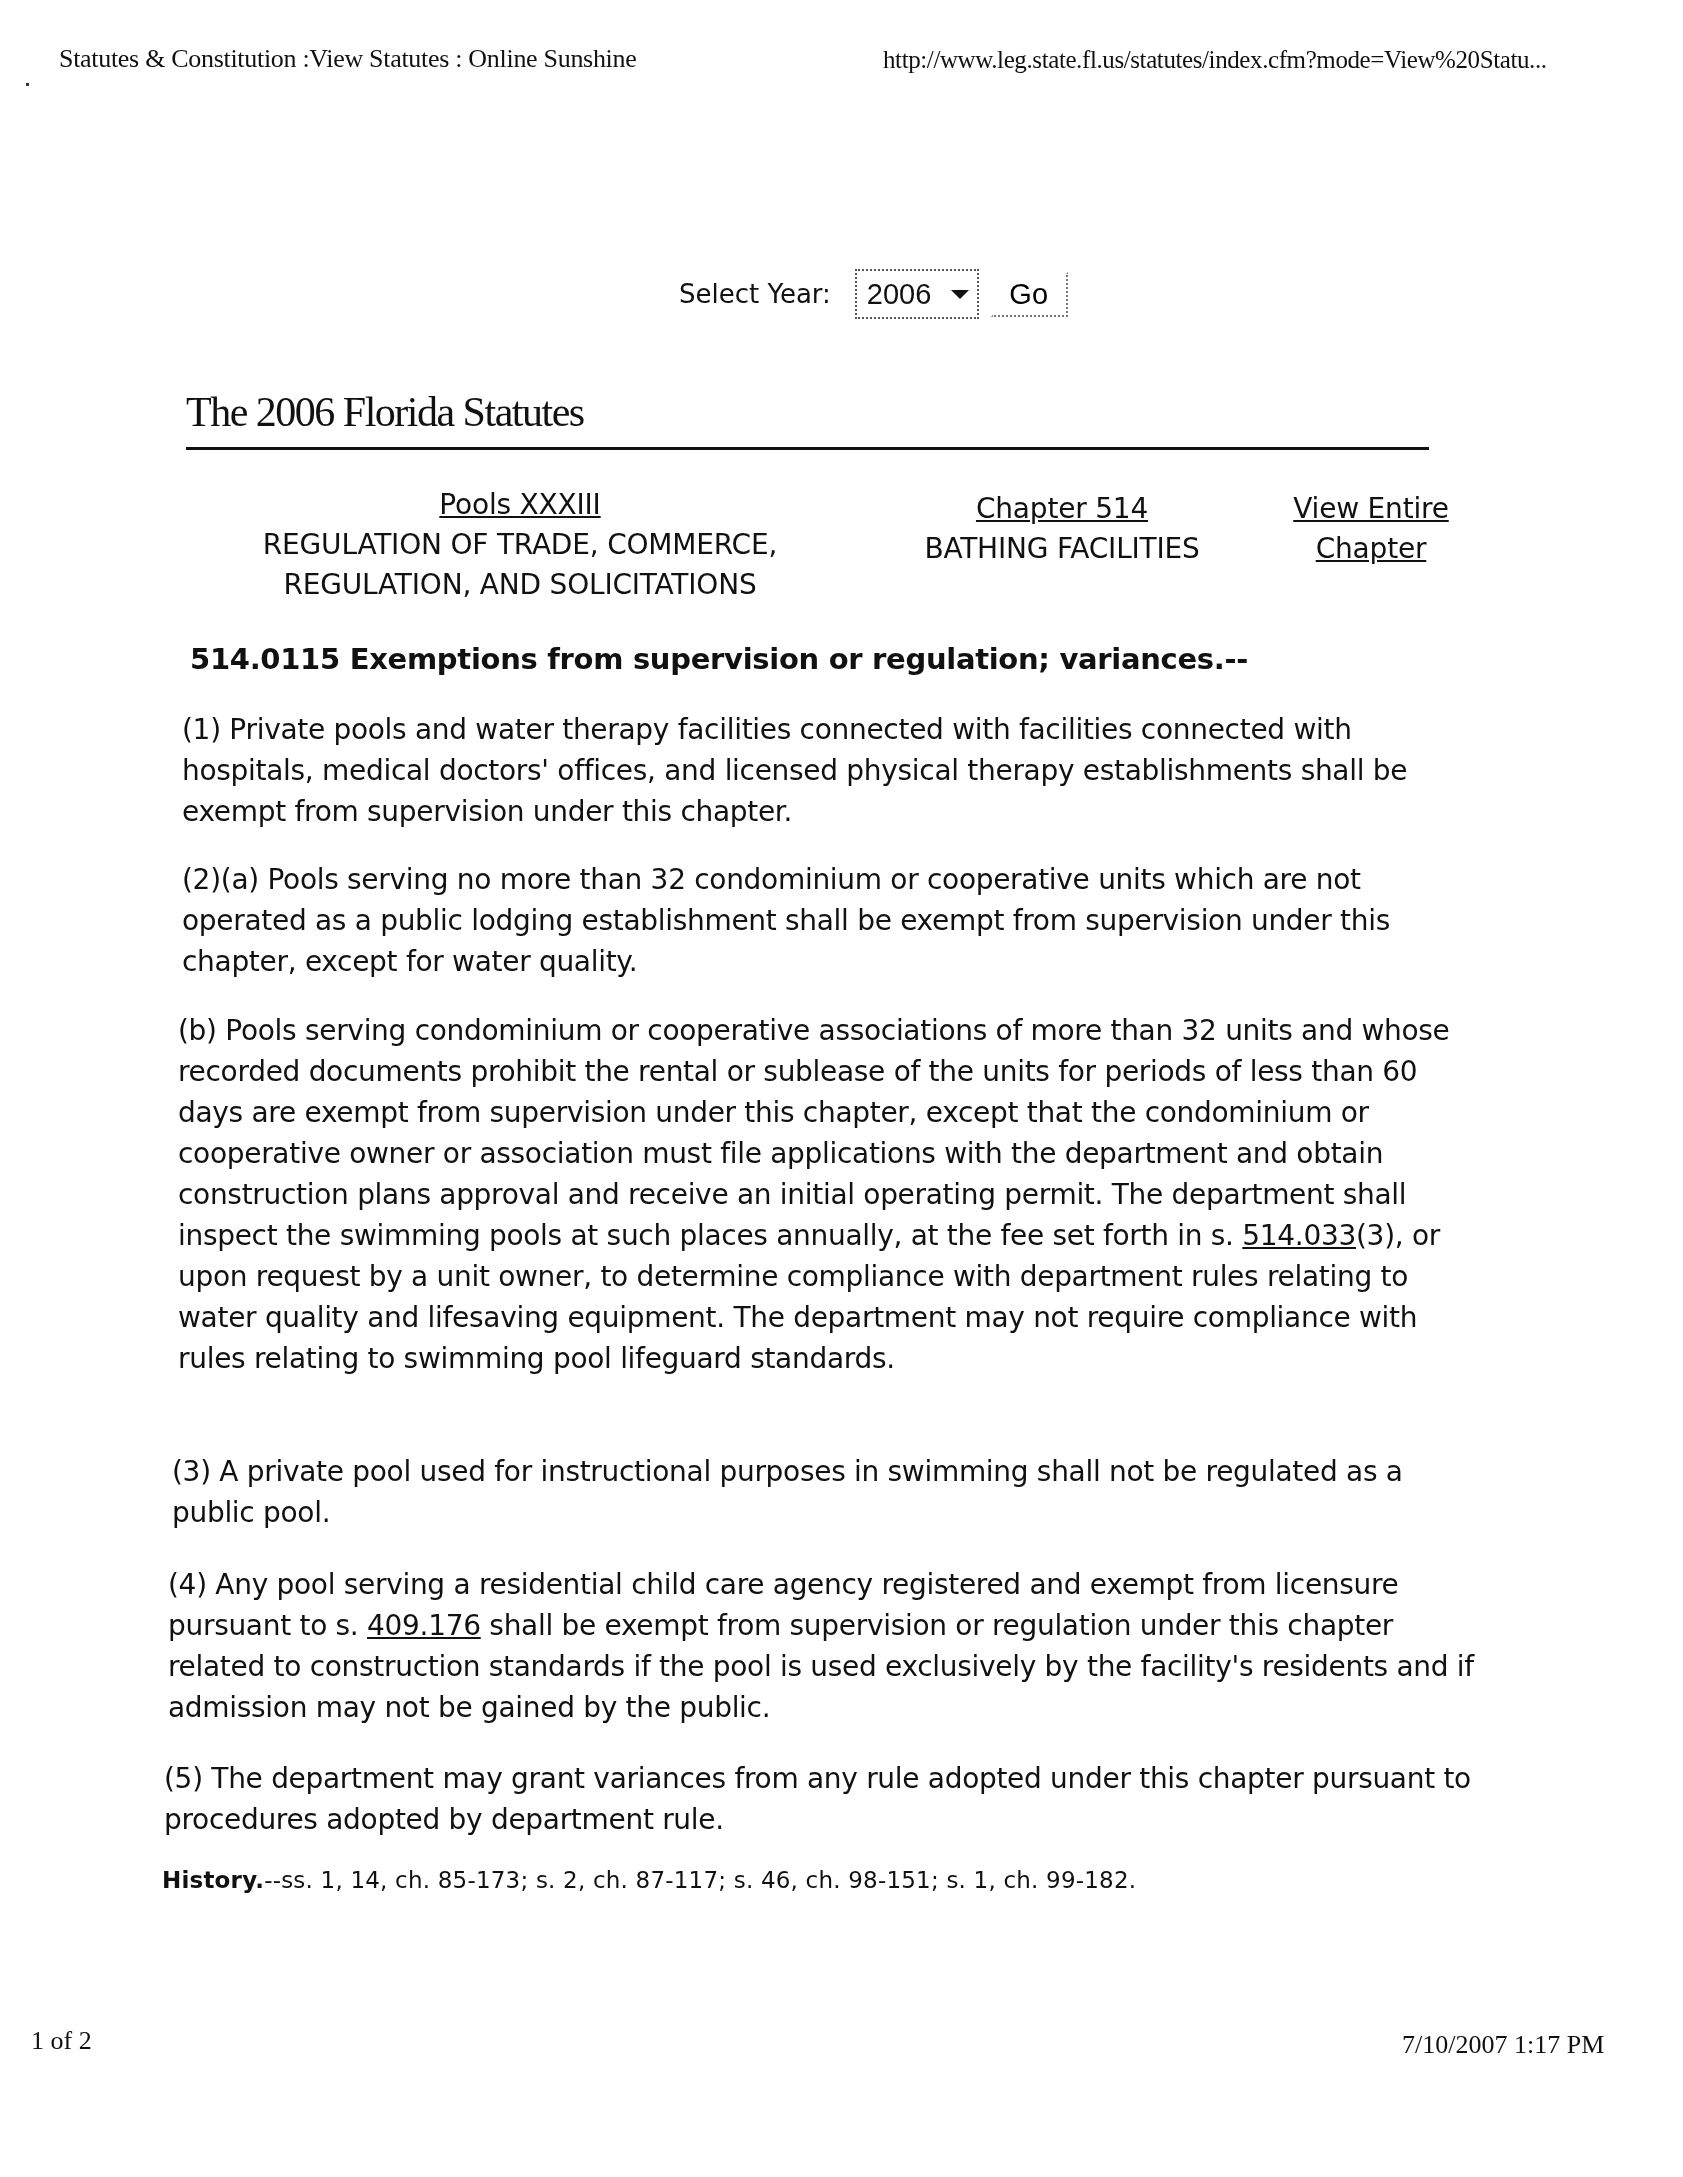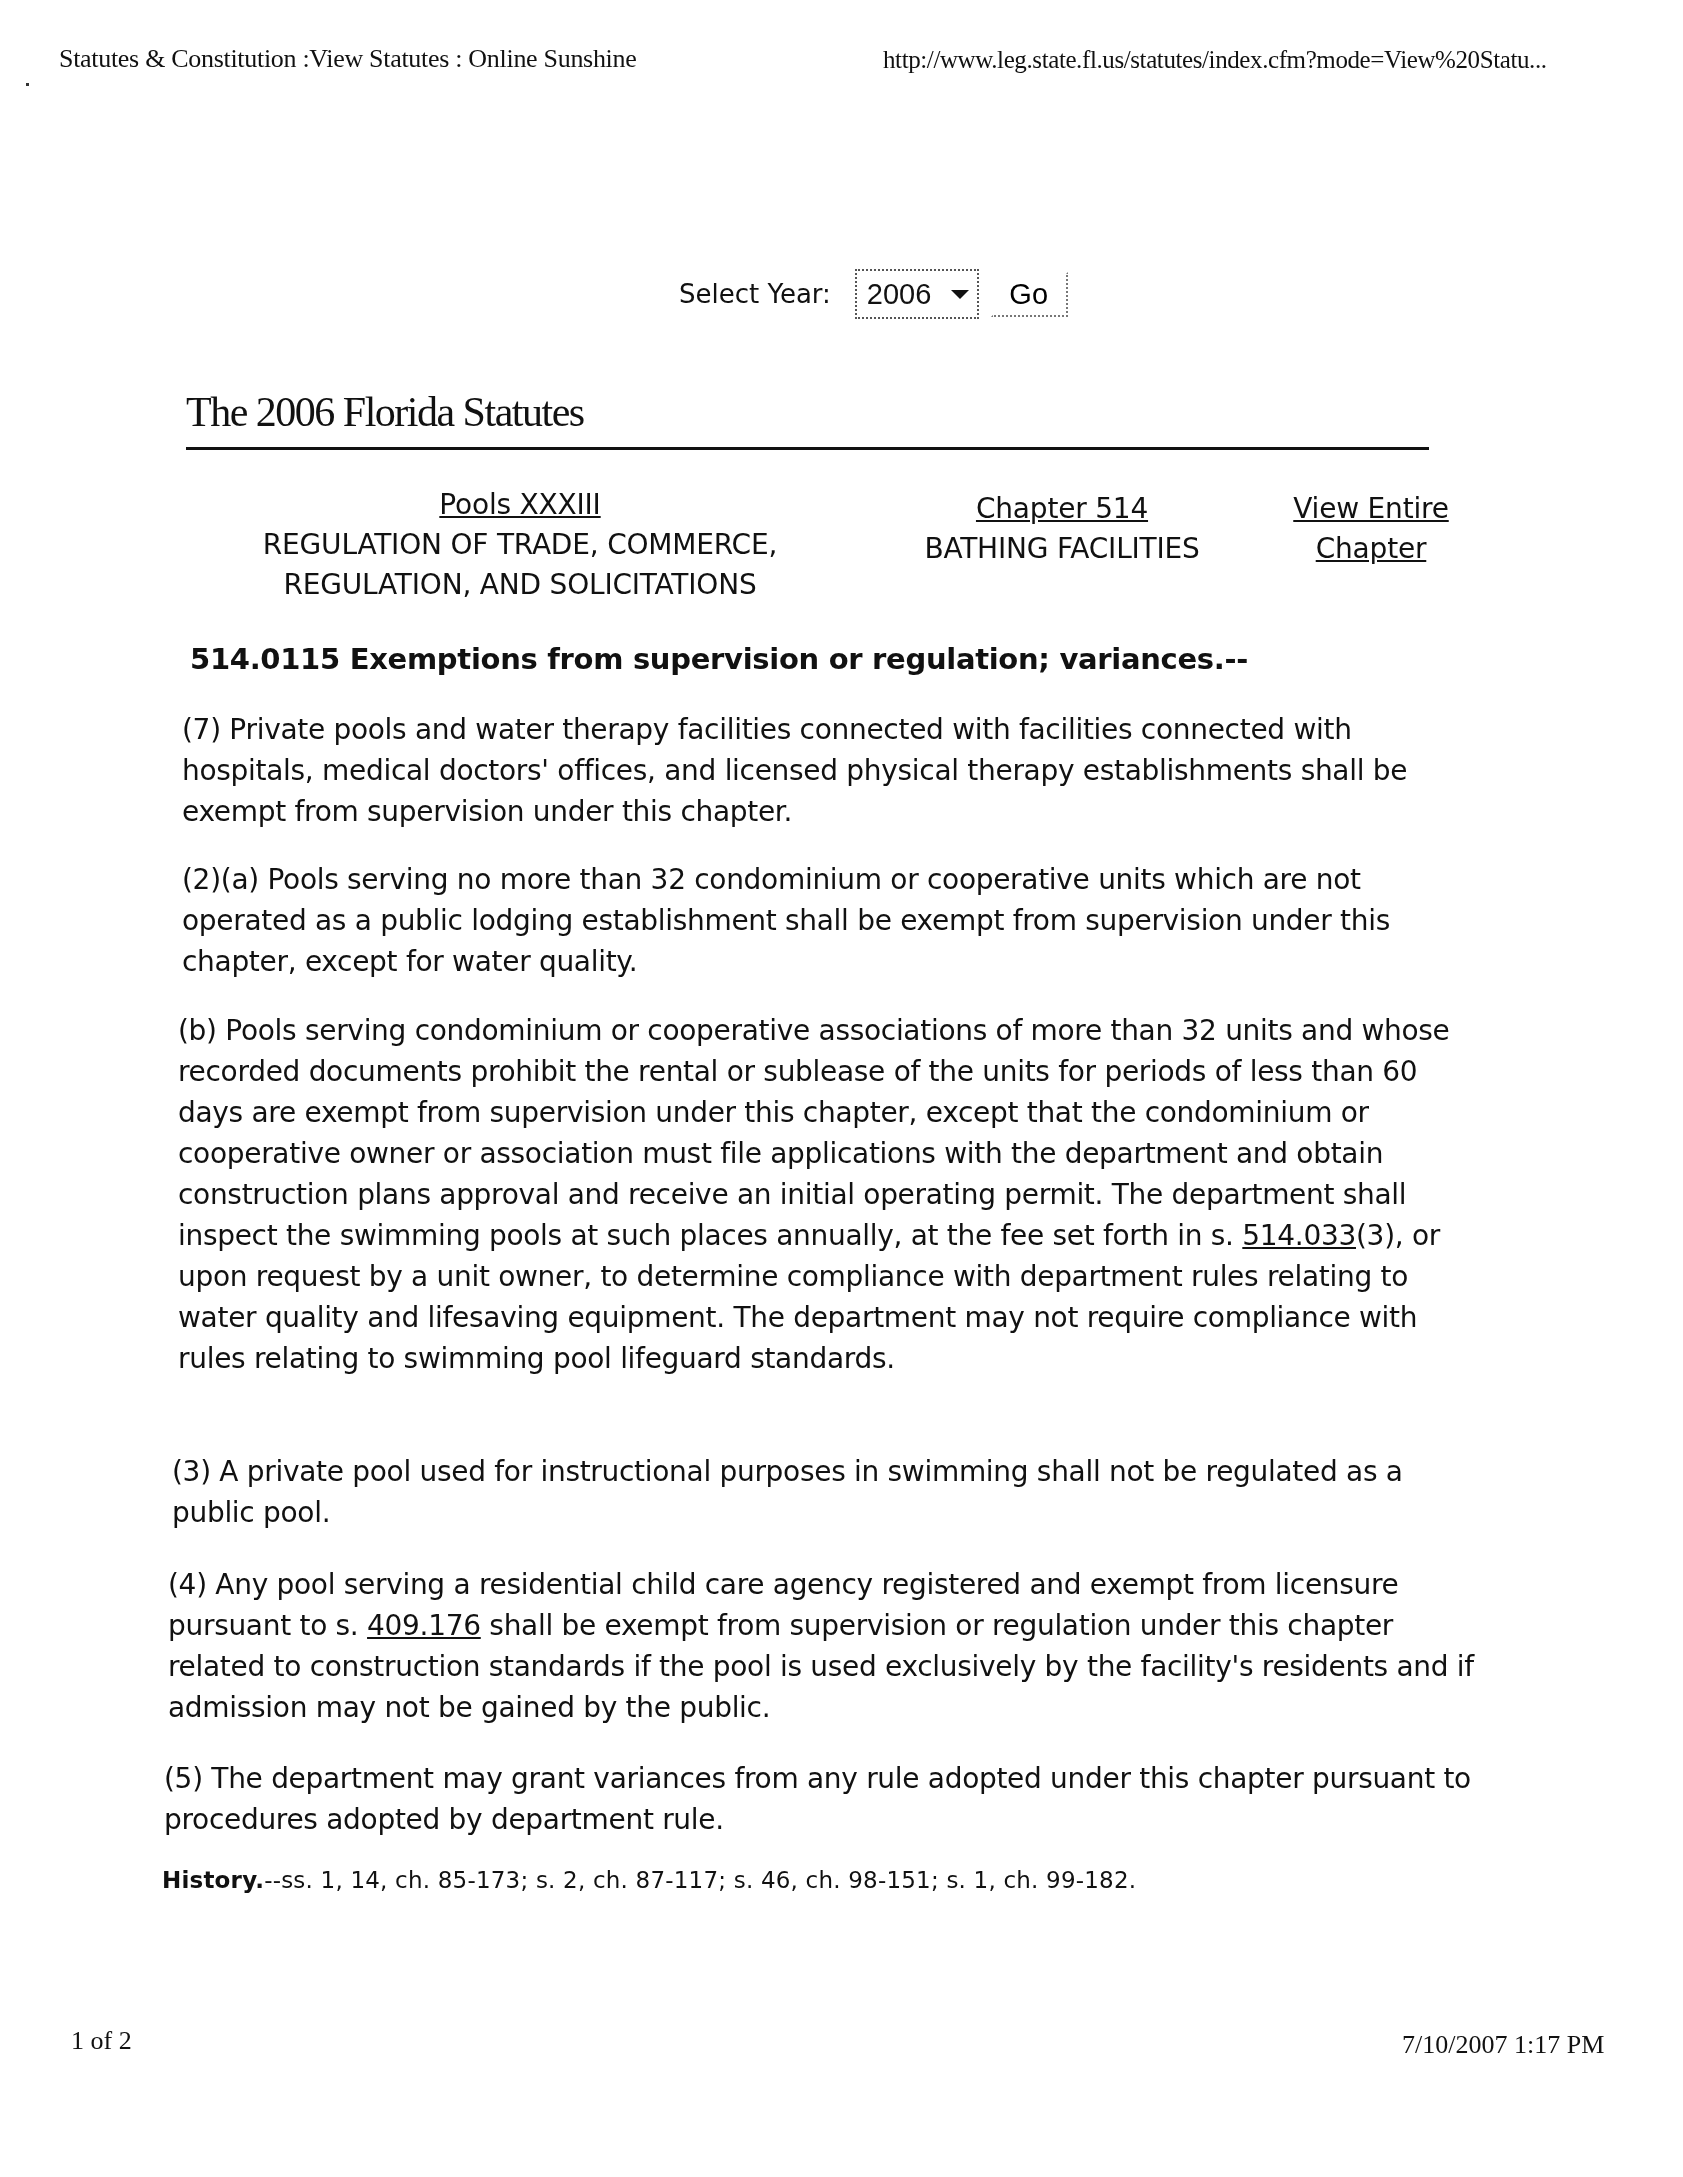--- a/index.html
+++ b/index.html
@@ -33,21 +33,21 @@
   .p1 { top: 709px; }
   .p2a { top: 859px; }
   .p2b { top: 1010px; left: 178px; }
   .p3 { top: 1451px; left: 172px; }
   .p4 { top: 1564px; left: 168px; }
   .p5 { top: 1758px; left: 164px; }
 
   .history { position: absolute; left: 162px; top: 1867px; font-size: 23px; letter-spacing: 0.2px; }
   .history b { font-weight: bold; }
 
-  .footer-left { position: absolute; left: 31px; top: 2026px; font-size: 26px; margin-left: 40px; }
+  .footer-left { position: absolute; left: 31px; top: 2026px; font-size: 26px; }
   .footer-right { position: absolute; left: 1402px; top: 2030px; font-size: 26px; }
 </style>
 </head>
 <body>
 
 <div class="hdr-left serif">Statutes &amp; Constitution :View Statutes : Online Sunshine</div>
 <div class="hdr-right serif">http://www.leg.state.fl.us/statutes/index.cfm?mode=View%20Statu...</div>
 <div class="stray-dot"></div>
 
 <div class="year-row sans">
@@ -75,21 +75,21 @@
 
 <div class="col col-view sans">
   <a>
     <span>View Entire</span><br>
     <span>Chapter</span>
   </a>
 </div>
 
 <div class="section-heading sans">514.0115  Exemptions from supervision or regulation; variances.--</div>
 
-<div class="para p1 sans">(7)  Private pools and water therapy facilities connected with facilities connected with hospitals, medical doctors' offices, and licensed physical therapy establishments shall be exempt from supervision under this chapter.</div>
+<div class="para p1 sans">(1)  Private pools and water therapy facilities connected with facilities connected with hospitals, medical doctors' offices, and licensed physical therapy establishments shall be exempt from supervision under this chapter.</div>
 <div class="para p2a sans">(2)(a)  Pools serving no more than 32 condominium or cooperative units which are not operated as a public lodging establishment shall be exempt from supervision under this chapter, except for water quality.</div>
 <div class="para p2b sans"><span>(b)  Pools serving condominium or cooperative associations of more than 32 units and whose recorded documents prohibit the rental or sublease of the units for periods of less than 60 days are exempt from supervision under this chapter, except that the condominium or cooperative owner or association must file applications with the department and obtain construction plans approval and receive an initial operating permit. The department shall inspect the swimming pools at such places annually, at the fee set forth in s. </span><a>514.033</a><span>(3), or upon request by a unit owner, to determine compliance with department rules relating to water quality and lifesaving equipment. The department may not require compliance with rules relating to swimming pool lifeguard standards.</span></div>
 <div class="para p3 sans">(3)  A private pool used for instructional purposes in swimming shall not be regulated as a public pool.</div>
 <div class="para p4 sans"><span>(4)  Any pool serving a residential child care agency registered and exempt from licensure pursuant to s. </span><a>409.176</a><span> shall be exempt from supervision or regulation under this chapter related to construction standards if the pool is used exclusively by the facility's residents and if admission may not be gained by the public.</span></div>
 <div class="para p5 sans">(5)  The department may grant variances from any rule adopted under this chapter pursuant to procedures adopted by department rule.</div>
 
 <div class="history sans"><b>History.</b><span>--ss. 1, 14, ch. 85-173; s. 2, ch. 87-117; s. 46, ch. 98-151; s. 1, ch. 99-182.</span></div>
 
 <div class="footer-left serif">1 of 2</div>
 <div class="footer-right serif">7/10/2007 1:17 PM</div>

